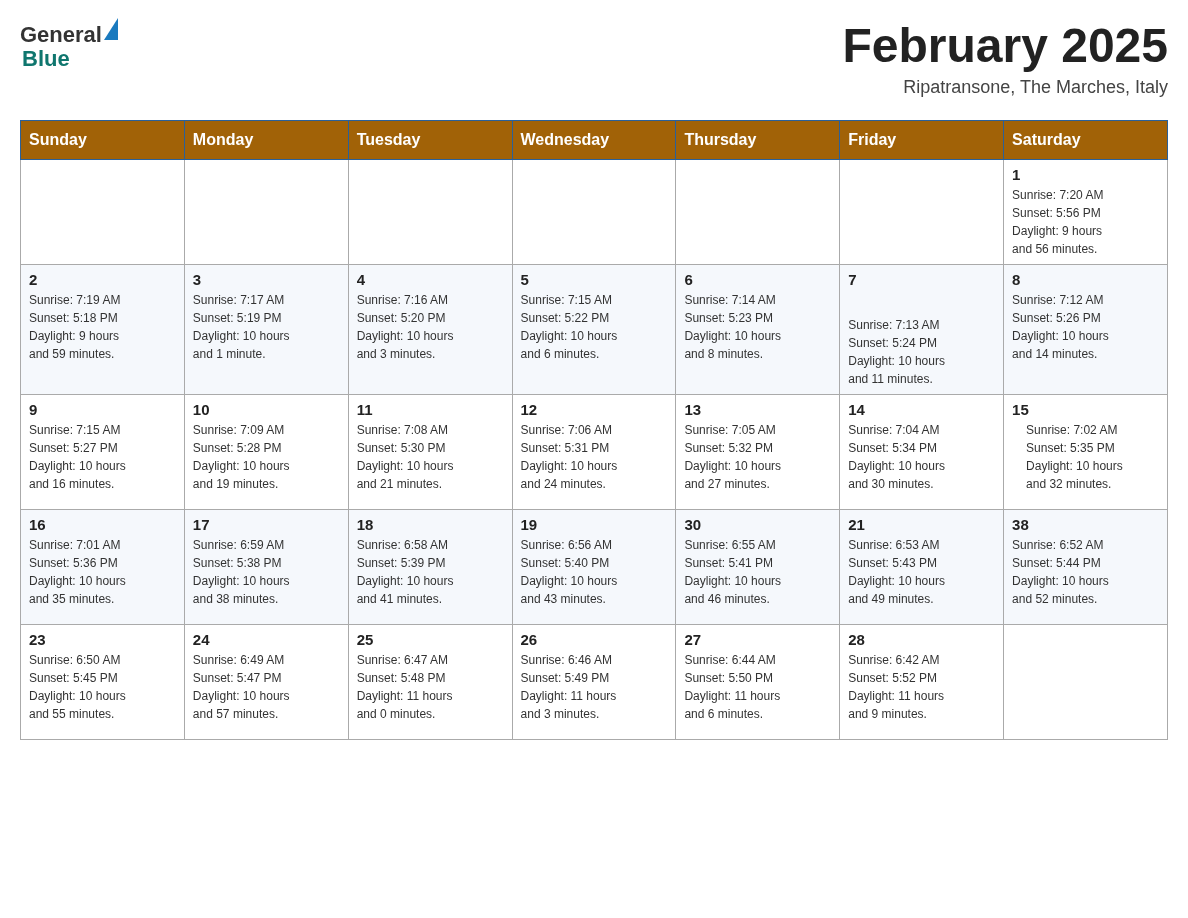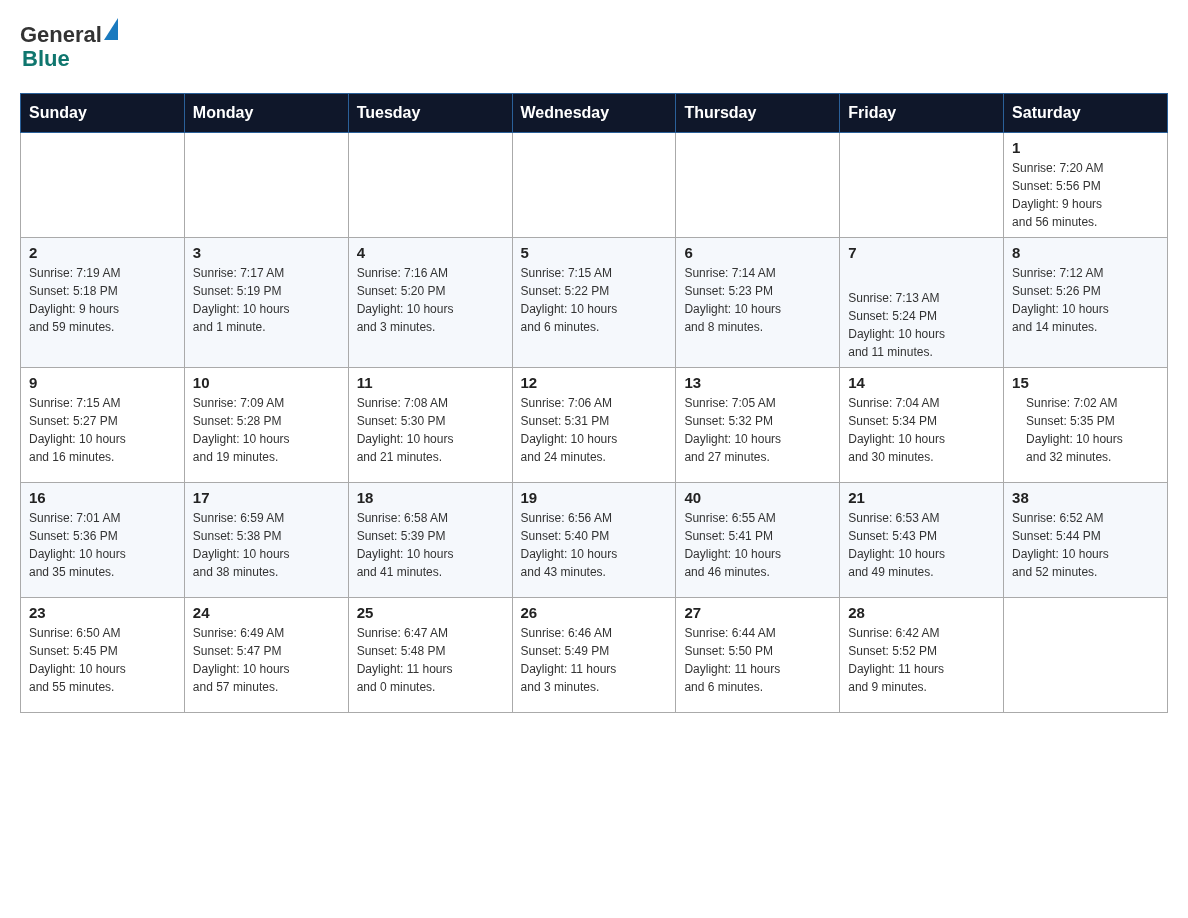--- a/index.html
+++ b/index.html
@@ -43,21 +43,21 @@
       font-size: 18px;
       color: #444;
       margin-top: 4px;
     }
     .calendar {
       width: 100%;
       border-collapse: collapse;
       margin-top: 10px;
     }
     .calendar th {
-      background-color: #0f172a;
+      background-color: #a16207;
       color: #fff;
       font-size: 16px;
       font-weight: bold;
       padding: 10px 8px;
       text-align: left;
       border: 1px solid #2a6099;
     }
     .calendar td {
       vertical-align: top;
       border: 1px solid #aaa;
@@ -96,20 +96,24 @@
   </style>
 </head>
 <body>
 
 <div class="header">
   <div class="logo">
     <div style="line-height:1.1">
       <span style="font-size:22px; font-weight:bold; color:#333;">General</span><span class="logo-triangle"></span><br>
       <span style="font-size:22px; font-weight:bold; color:#0f766e; margin-left:2px;">Blue</span>
     </div>
+  </div>
+  <div class="title-area">
+    <div class="month-title">February 2025</div>
+    <div class="location-title">Ripatransone, The Marches, Italy</div>
   </div>
 </div>
 
 <table class="calendar">
   <thead>
     <tr>
       <th>Sunday</th>
       <th>Monday</th>
       <th>Tuesday</th>
       <th>Wednesday</th>
@@ -259,21 +263,21 @@
 and 41 minutes.</div>
         </td>
         <td>
           <span class="day-number">19</span>
           <div class="day-info" style="white-space: pre-line;">Sunrise: 6:56 AM
 Sunset: 5:40 PM
 Daylight: 10 hours
 and 43 minutes.</div>
         </td>
         <td>
-          <span class="day-number">40</span>
+          <span class="day-number">30</span>
           <div class="day-info" style="white-space: pre-line;">Sunrise: 6:55 AM
 Sunset: 5:41 PM
 Daylight: 10 hours
 and 46 minutes.</div>
         </td>
         <td>
           <span class="day-number">21</span>
           <div class="day-info" style="white-space: pre-line;">Sunrise: 6:53 AM
 Sunset: 5:43 PM
 Daylight: 10 hours

